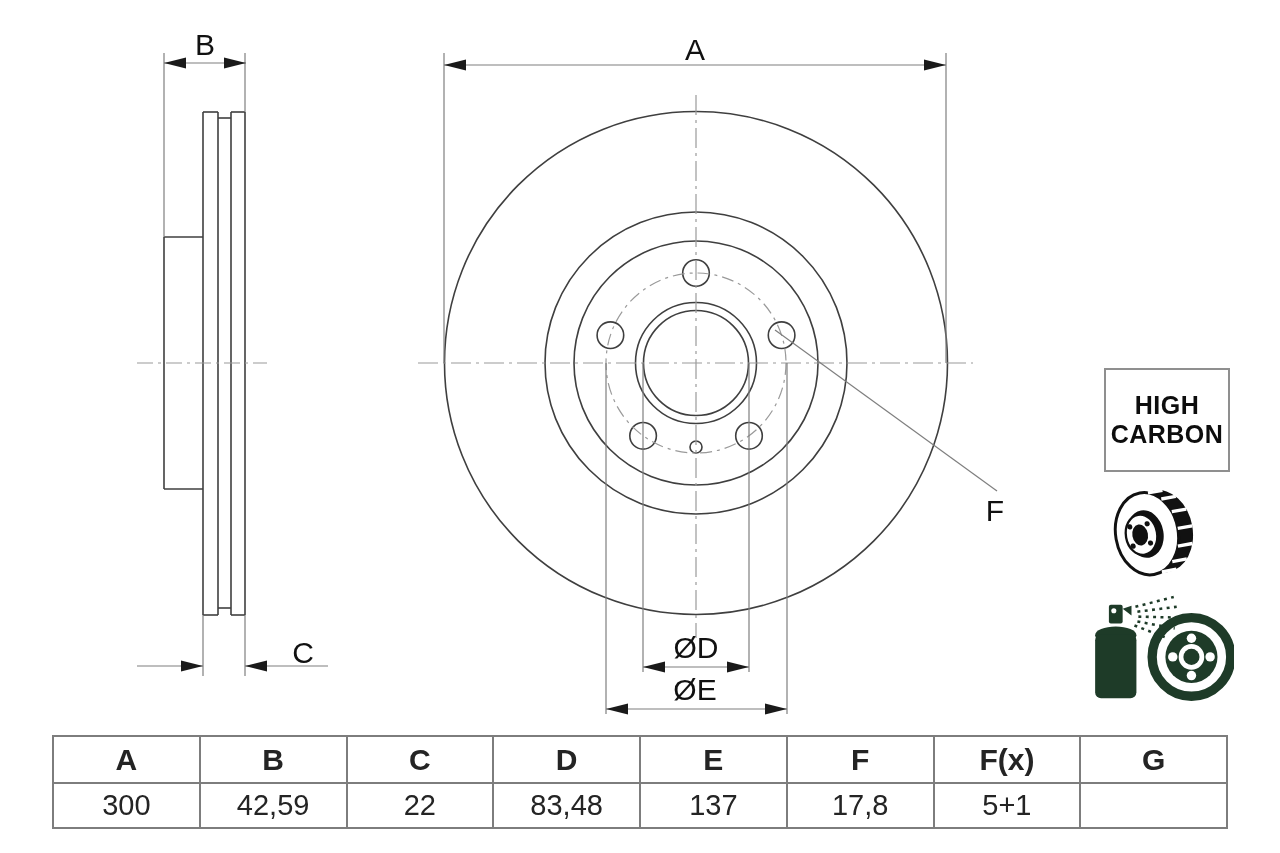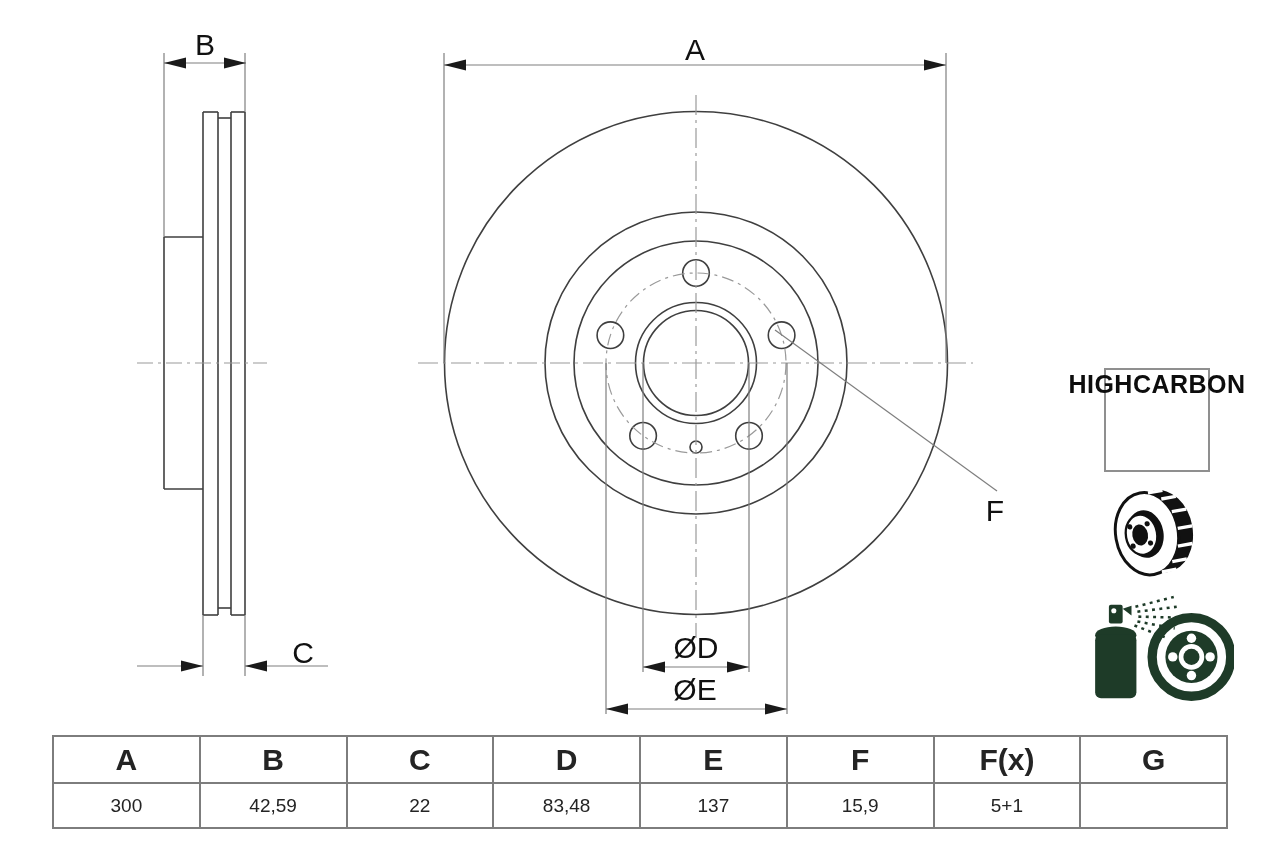--- a/index.html
+++ b/index.html
@@ -1,30 +1,30 @@
 <!DOCTYPE html>
 <html><head>
 <meta charset="utf-8">
 <style>
   html,body{margin:0;padding:0;background:#ffffff;}
   .canvas{position:relative;width:1280px;height:853px;background:#fff;overflow:hidden;
           font-family:"Liberation Sans",sans-serif;}
   .drawing-svg{position:absolute;left:0;top:0;}
   .dim-label{font-family:"Liberation Sans",sans-serif;font-size:30px;fill:#111;}
-  .badge{position:absolute;left:1104px;top:368px;width:106px;height:104px;
-         border:2px solid #8f8f8f;display:flex;
-         justify-content:center;box-sizing:border-box;}
+  .badge{position:absolute;left:1104px;top:368px;width:126px;height:104px;
+         border:2px solid #8f8f8f;display:flex;flex-direction:column;
+         align-items:center;justify-content:center;box-sizing:border-box;}
   .badge div{font-weight:bold;font-size:25px;line-height:1.18;color:#0d0d0d;letter-spacing:0.5px;}
   .icon{position:absolute;}
   table.spec{position:absolute;left:52px;top:735px;width:1176px;border-collapse:collapse;
              table-layout:fixed;}
   table.spec th,table.spec td{border:2px solid #7d7d7d;text-align:center;vertical-align:middle;
              color:#242424;padding:0;}
   table.spec th{height:45px;font-size:30px;font-weight:bold;}
-  table.spec td{height:43px;font-size:19px;font-weight:normal;}
+  table.spec td{height:43px;font-size:29px;font-weight:normal;}
 </style>
 </head>
 <body>
 
 <div class="canvas">
 
   <svg class="drawing-svg" width="1280" height="732" viewBox="0 0 1280 732">
 
     <g stroke="#3f3f3f" stroke-width="1.6" fill="none">
 
@@ -193,20 +193,20 @@
         <th>F</th>
         <th>F(x)</th>
         <th>G</th>
       </tr>
       <tr>
         <td>300</td>
         <td>42,59</td>
         <td>22</td>
         <td>83,48</td>
         <td>137</td>
-        <td>15,9</td>
+        <td>17,8</td>
         <td>5+1</td>
         <td></td>
       </tr>
     </tbody>
   </table>
 
 </div>
 
 </body></html>

